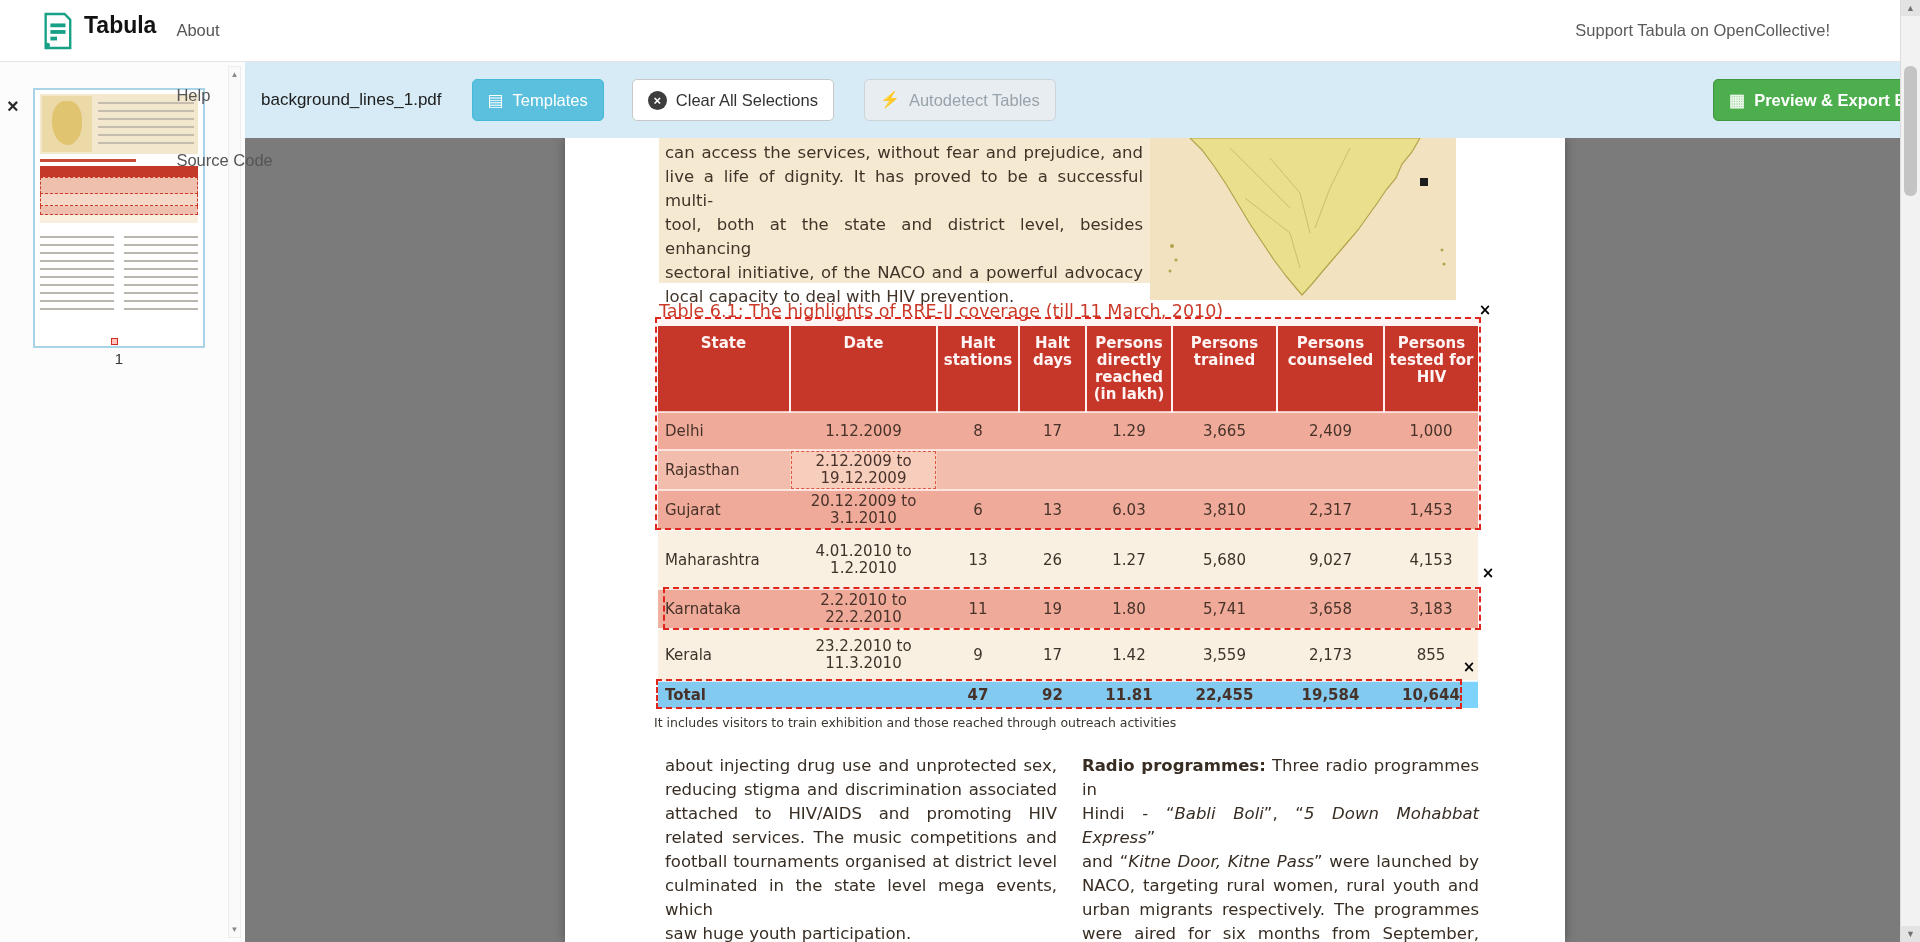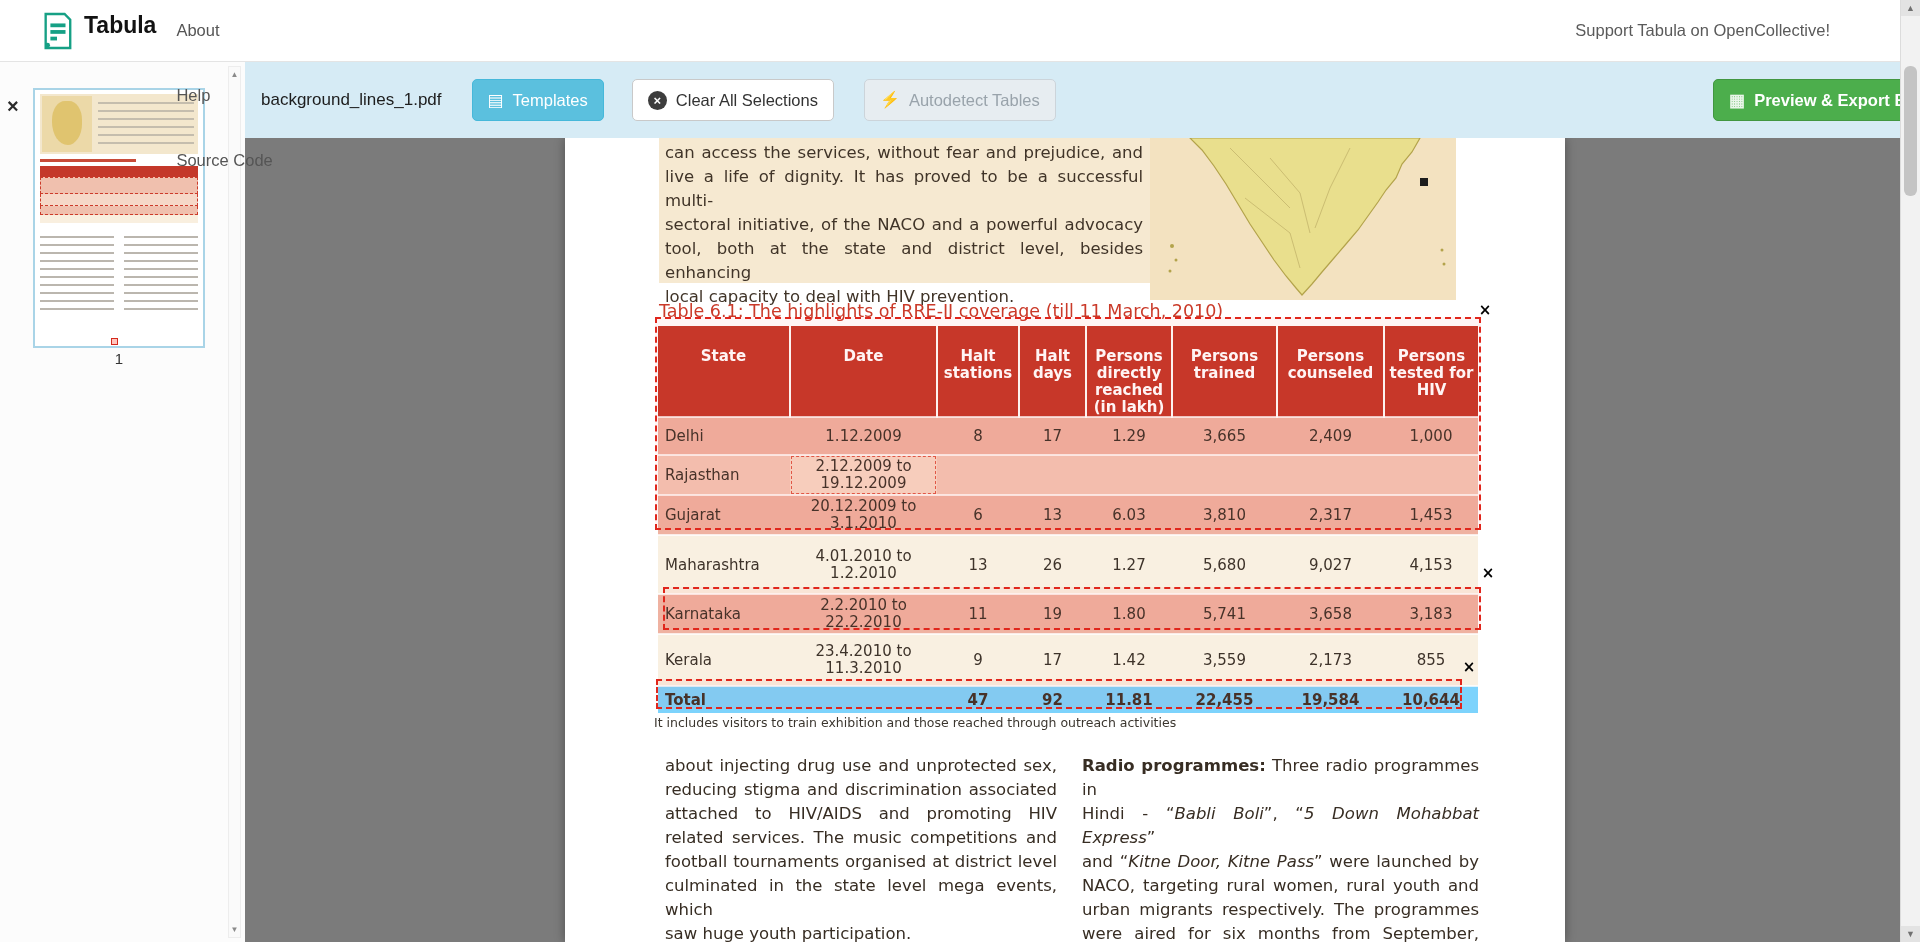--- a/index.html
+++ b/index.html
@@ -76,21 +76,21 @@
   .tan-box { position:absolute; left:94px; top:0; width:797px; height:145px; background:#f6e9d1; }
   .map-box { position:absolute; left:585px; top:0; width:306px; height:162px; background:#f3e2c0; }
   .intro { position:absolute; left:100px; top:3px; width:478px; font-size:16.5px; line-height:24px; color:#403428; }
   .line { text-align:justify; text-align-last:justify; }
   .line.no-just { text-align-last:left; }
   .tbl-title { position:absolute; left:94px; top:163px; font-size:17.5px; color:#ca3a29; }
 
   table.rre { position:absolute; left:93px; top:188px; width:820px; border-collapse:collapse; table-layout:fixed; }
   .rre thead tr { height:86px; }
   .rre th { background:#c4382a; color:#fff; font-size:15px; line-height:17px; font-weight:bold;
-            vertical-align:top; padding:22px 3px 0; border-left:2px solid #fdfdfb; }
+            vertical-align:top; padding:9px 3px 0; border-left:2px solid #fdfdfb; }
   .rre th:first-child { border-left:none; }
   .rre td { font-size:15px; color:#3e332a; text-align:center; vertical-align:middle; padding:1px 3px; }
   .rre tbody tr { border-top:2px solid rgba(255,255,255,.75); }
   .rre td.state { text-align:left; padding-left:7px;margin-left:23px; }
   .rre td.date { white-space:pre-line; line-height:17px; }
   .bg-pink td { background:#efb2a1; }
   .bg-pink-light td { background:#f3c6b5; }
   .bg-cream td { background:#f9f0e1; }
   .bg-pink-dark td { background:#7dd3fc; }
   tr.bold td { font-weight:bold; }
@@ -208,22 +208,22 @@
           <circle cx="26" cy="122" r="1.5" fill="#b3a34b"></circle>
           <circle cx="20" cy="133" r="1.5" fill="#b3a34b"></circle>
           <circle cx="292" cy="112" r="1.5" fill="#b3a34b"></circle>
           <circle cx="294" cy="126" r="1.5" fill="#b3a34b"></circle>
           <rect x="270" y="40" width="8" height="8" fill="#1d1d1d"></rect>
         </svg>
       </div>
       <div class="intro">
           <div class="line">can access the services, without fear and prejudice, and</div>
           <div class="line">live a life of dignity. It has proved to be a successful multi-</div>
+          <div class="line">tool, both at the state and district level, besides enhancing</div>
           <div class="line">sectoral initiative, of the NACO and a powerful advocacy</div>
-          <div class="line">tool, both at the state and district level, besides enhancing</div>
           <div class="line no-just">local capacity to deal with HIV prevention.</div>
         </div>
       <div class="tbl-title">Table 6.1: The highlights of RRE-II coverage (till 11 March, 2010)</div>
 
       <table class="rre">
         <colgroup>
           <col style="width:132px">
             <col style="width:147px">
             <col style="width:82px">
             <col style="width:67px">
@@ -294,21 +294,21 @@
 22.2.2010</td>
               <td>11</td>
               <td>19</td>
               <td>1.80</td>
               <td>5,741</td>
               <td>3,658</td>
               <td>3,183</td>
             </tr>
             <tr class="bg-cream" style="height: 52px;">
               <td class="state">Kerala</td>
-              <td class="date">23.4.2010 to
+              <td class="date">23.2.2010 to
 11.3.2010</td>
               <td>9</td>
               <td>17</td>
               <td>1.42</td>
               <td>3,559</td>
               <td>2,173</td>
               <td>855</td>
             </tr>
             <tr class="bg-pink-dark bold" style="height: 27px;">
               <td class="state">Total</td>

